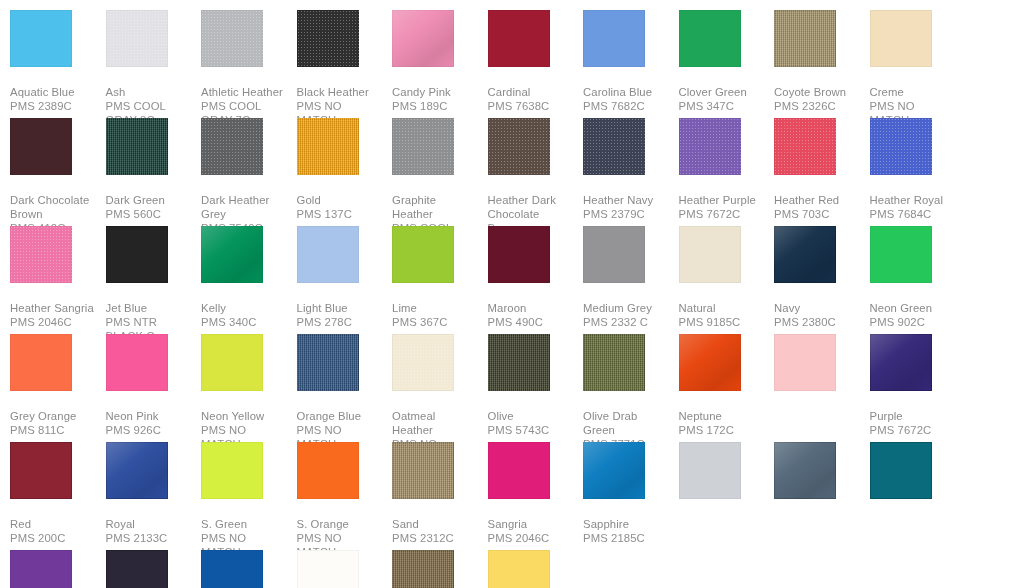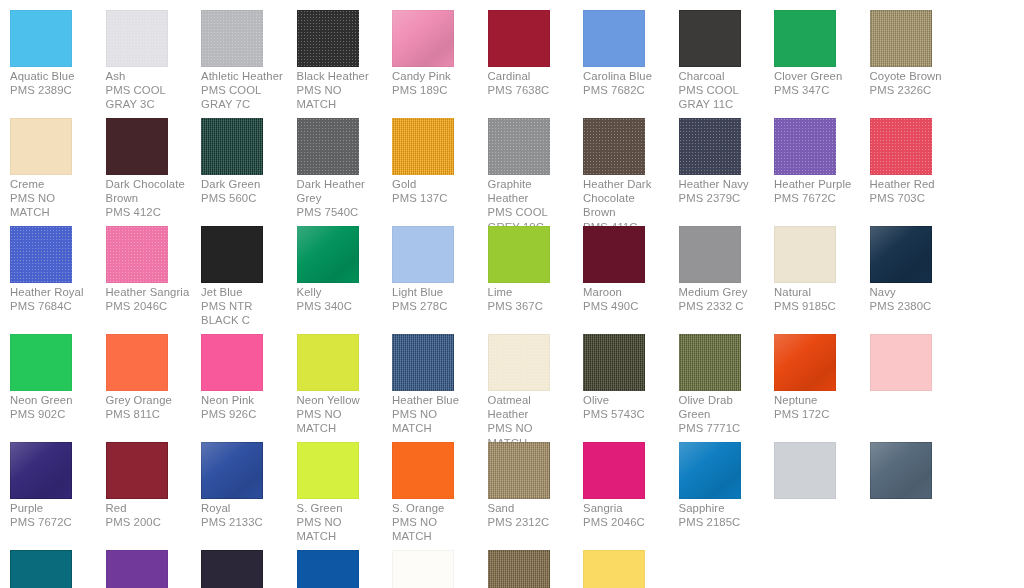--- a/index.html
+++ b/index.html
@@ -30,21 +30,21 @@
   }
   .swatch-chip {
     width: 62px;
     height: 57px;
     display: block;
   }
   .swatch-chip.bordered {
     box-shadow: inset 0 0 0 1px rgba(0,0,0,0.18);
   }
   .swatch-text {
-    padding-top: 2px;
+    padding-top: 18px;
   }
   .swatch-name, .swatch-pms {
     font-size: 11.3px;
     line-height: 14.2px;
     color: #8a8a8a;
     letter-spacing: 0.1px;
     white-space: normal;
     word-break: normal;
   }
   .swatch-pms {
@@ -139,27 +139,20 @@
       </div>
     </div>
     <div class="swatch-cell">
       <div class="swatch-chip " style="background-color: rgb(107, 154, 224); box-shadow: rgba(0, 0, 0, 0.04) 0px 0px 0px 1px inset;"></div>
       <div class="swatch-text">
         <div class="swatch-name">Carolina Blue</div>
         <div class="swatch-pms">PMS 7682C</div>
       </div>
     </div>
     <div class="swatch-cell">
-      <div class="swatch-chip  bordered" style="background-color: rgb(59, 58, 57);"></div>
-      <div class="swatch-text">
-        <div class="swatch-name">Charcoal</div>
-        <div class="swatch-pms">PMS COOL GRAY 11C</div>
-      </div>
-    </div>
-    <div class="swatch-cell">
       <div class="swatch-chip " style="background-color: rgb(30, 165, 87); box-shadow: rgba(0, 0, 0, 0.04) 0px 0px 0px 1px inset;"></div>
       <div class="swatch-text">
         <div class="swatch-name">Clover Green</div>
         <div class="swatch-pms">PMS 347C</div>
       </div>
     </div>
     <div class="swatch-cell">
       <div class="swatch-chip tex-weave bordered" style="background-color: rgb(163, 147, 103);"></div>
       <div class="swatch-text">
         <div class="swatch-name">Coyote Brown</div>
@@ -330,21 +323,21 @@
     <div class="swatch-cell">
       <div class="swatch-chip " style="background-color: rgb(217, 230, 63); box-shadow: rgba(0, 0, 0, 0.04) 0px 0px 0px 1px inset;"></div>
       <div class="swatch-text">
         <div class="swatch-name">Neon Yellow</div>
         <div class="swatch-pms">PMS NO MATCH</div>
       </div>
     </div>
     <div class="swatch-cell">
       <div class="swatch-chip tex-weave bordered" style="background-color: rgb(46, 82, 128);"></div>
       <div class="swatch-text">
-        <div class="swatch-name">Heather Blue</div>
+        <div class="swatch-name">Orange Blue</div>
         <div class="swatch-pms">PMS NO MATCH</div>
       </div>
     </div>
     <div class="swatch-cell">
       <div class="swatch-chip tex-heather" style="background-color: rgb(242, 234, 212); box-shadow: rgba(0, 0, 0, 0.04) 0px 0px 0px 1px inset;"></div>
       <div class="swatch-text">
         <div class="swatch-name">Oatmeal Heather</div>
         <div class="swatch-pms">PMS NO MATCH</div>
       </div>
     </div>

